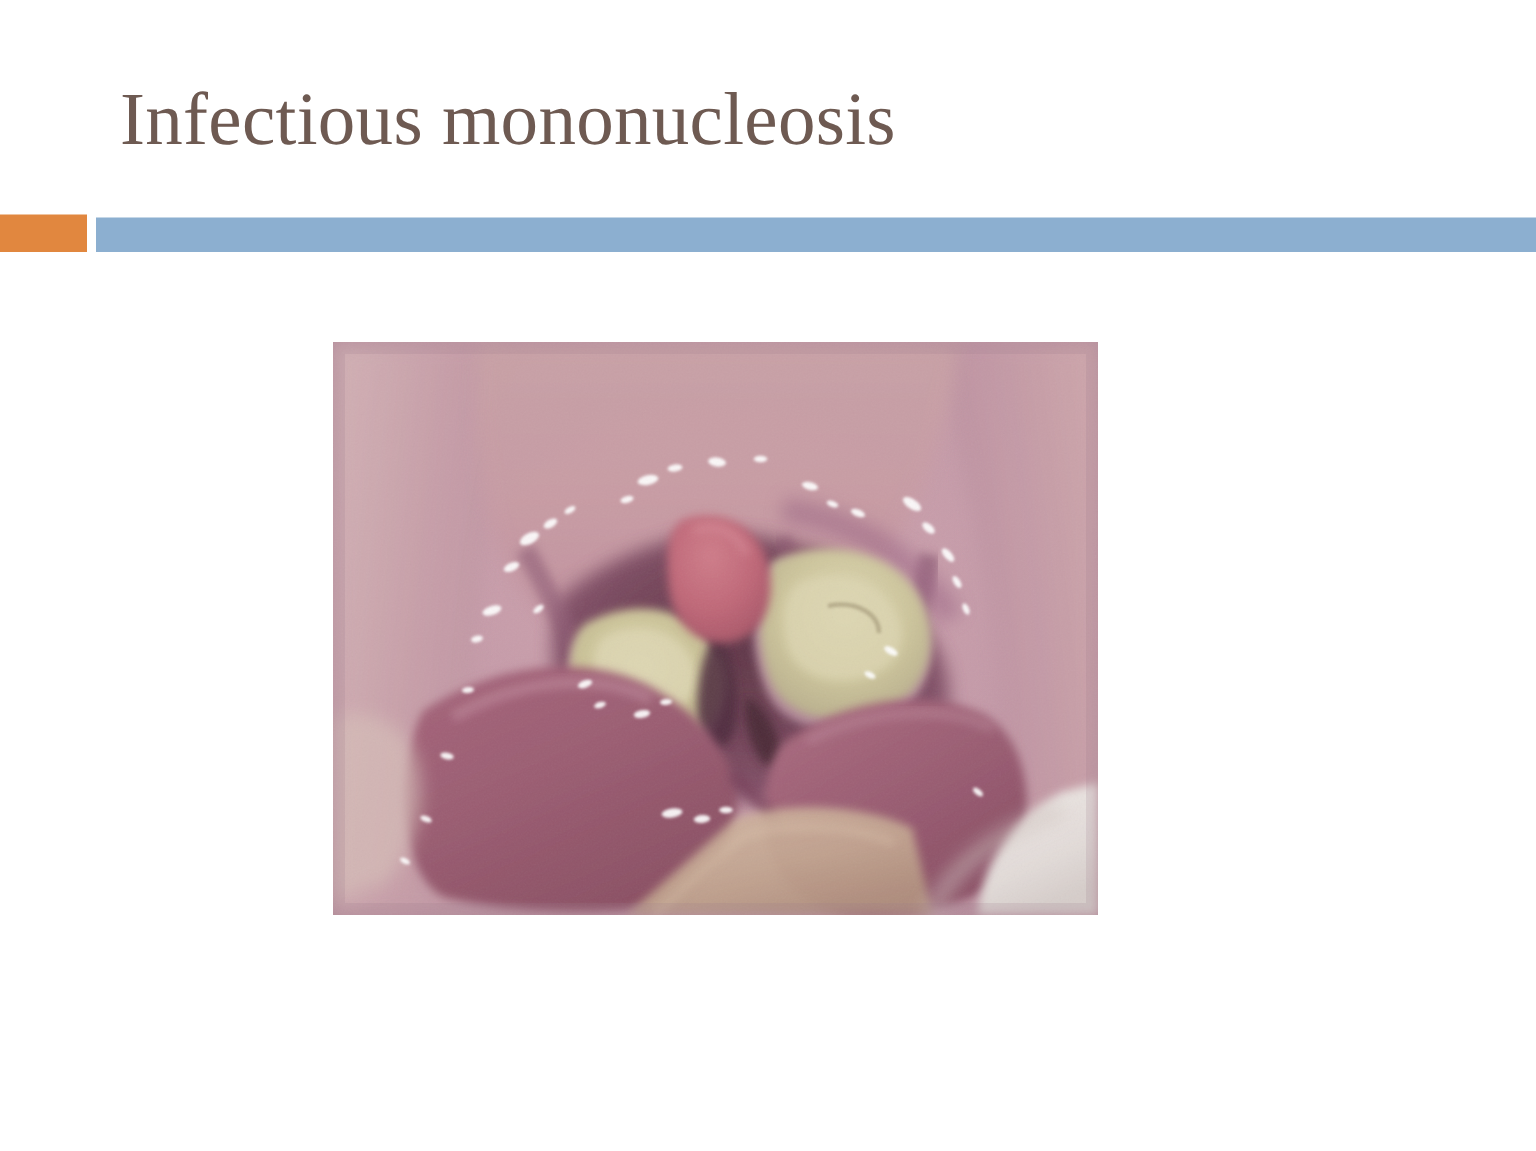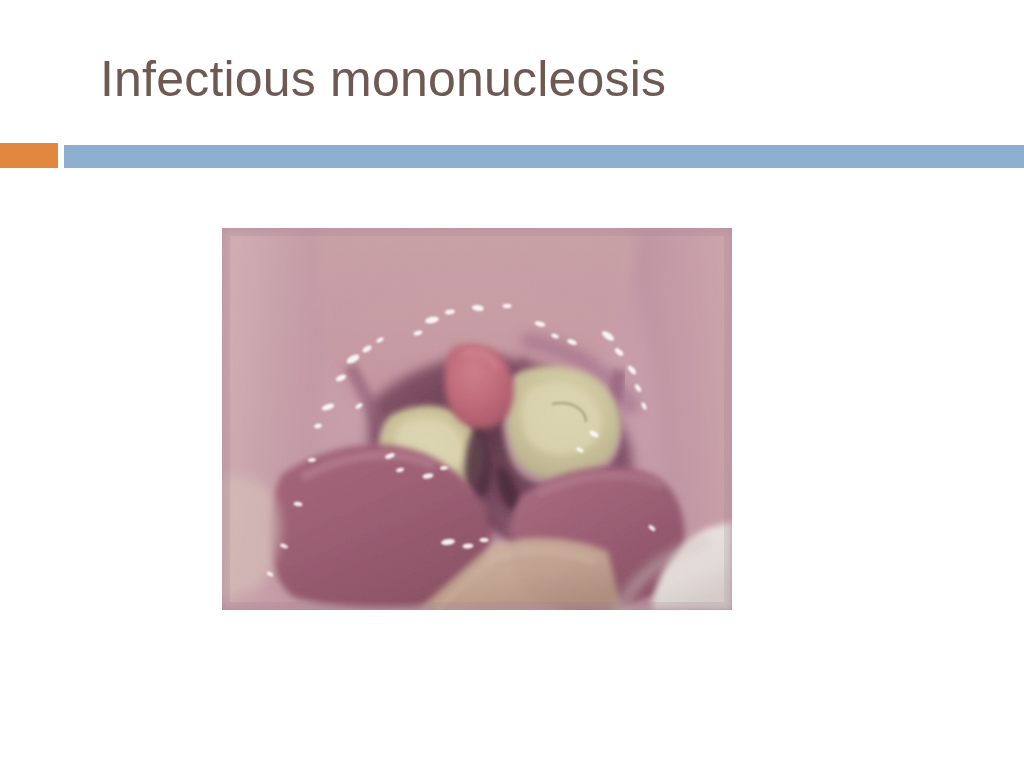--- a/index.html
+++ b/index.html
@@ -28,24 +28,23 @@
   #slide-title {
     position: absolute;
     left: 80px;
     top: 46px;
     width: 880px;
     height: 70px;
     font-size: 50px;
     line-height: 66px;
     letter-spacing: 0.2px;
     color: #6e5a52;
-    font-family: Liberation Sans, sans-serif;
+    font-family: Liberation Serif, serif;
     font-weight: 400;
     white-space: nowrap;
-    margin-left: 20px;
   }
 
   
   #accent-bar-orange {
     position: absolute;
     left: 0px;
     top: 143px;
     width: 58px;
     height: 25px;
     background: #e1873f;

